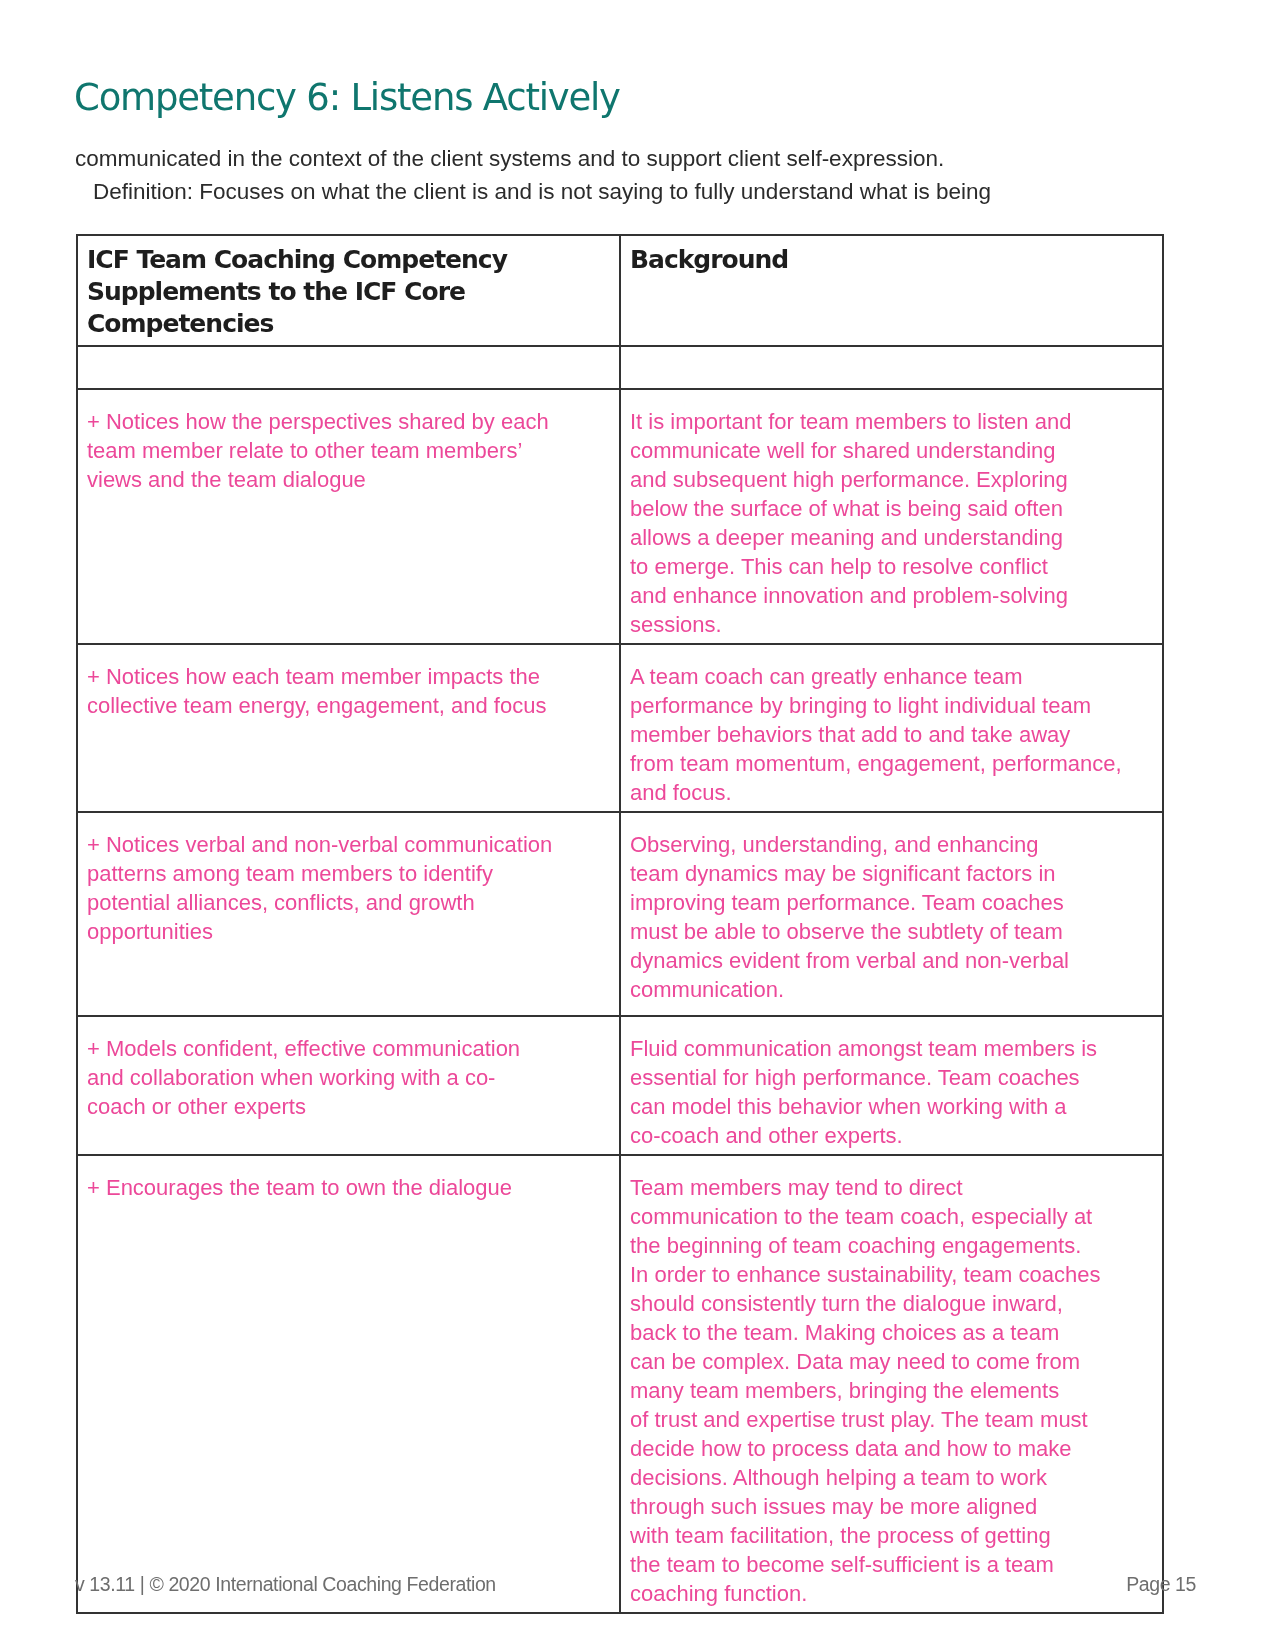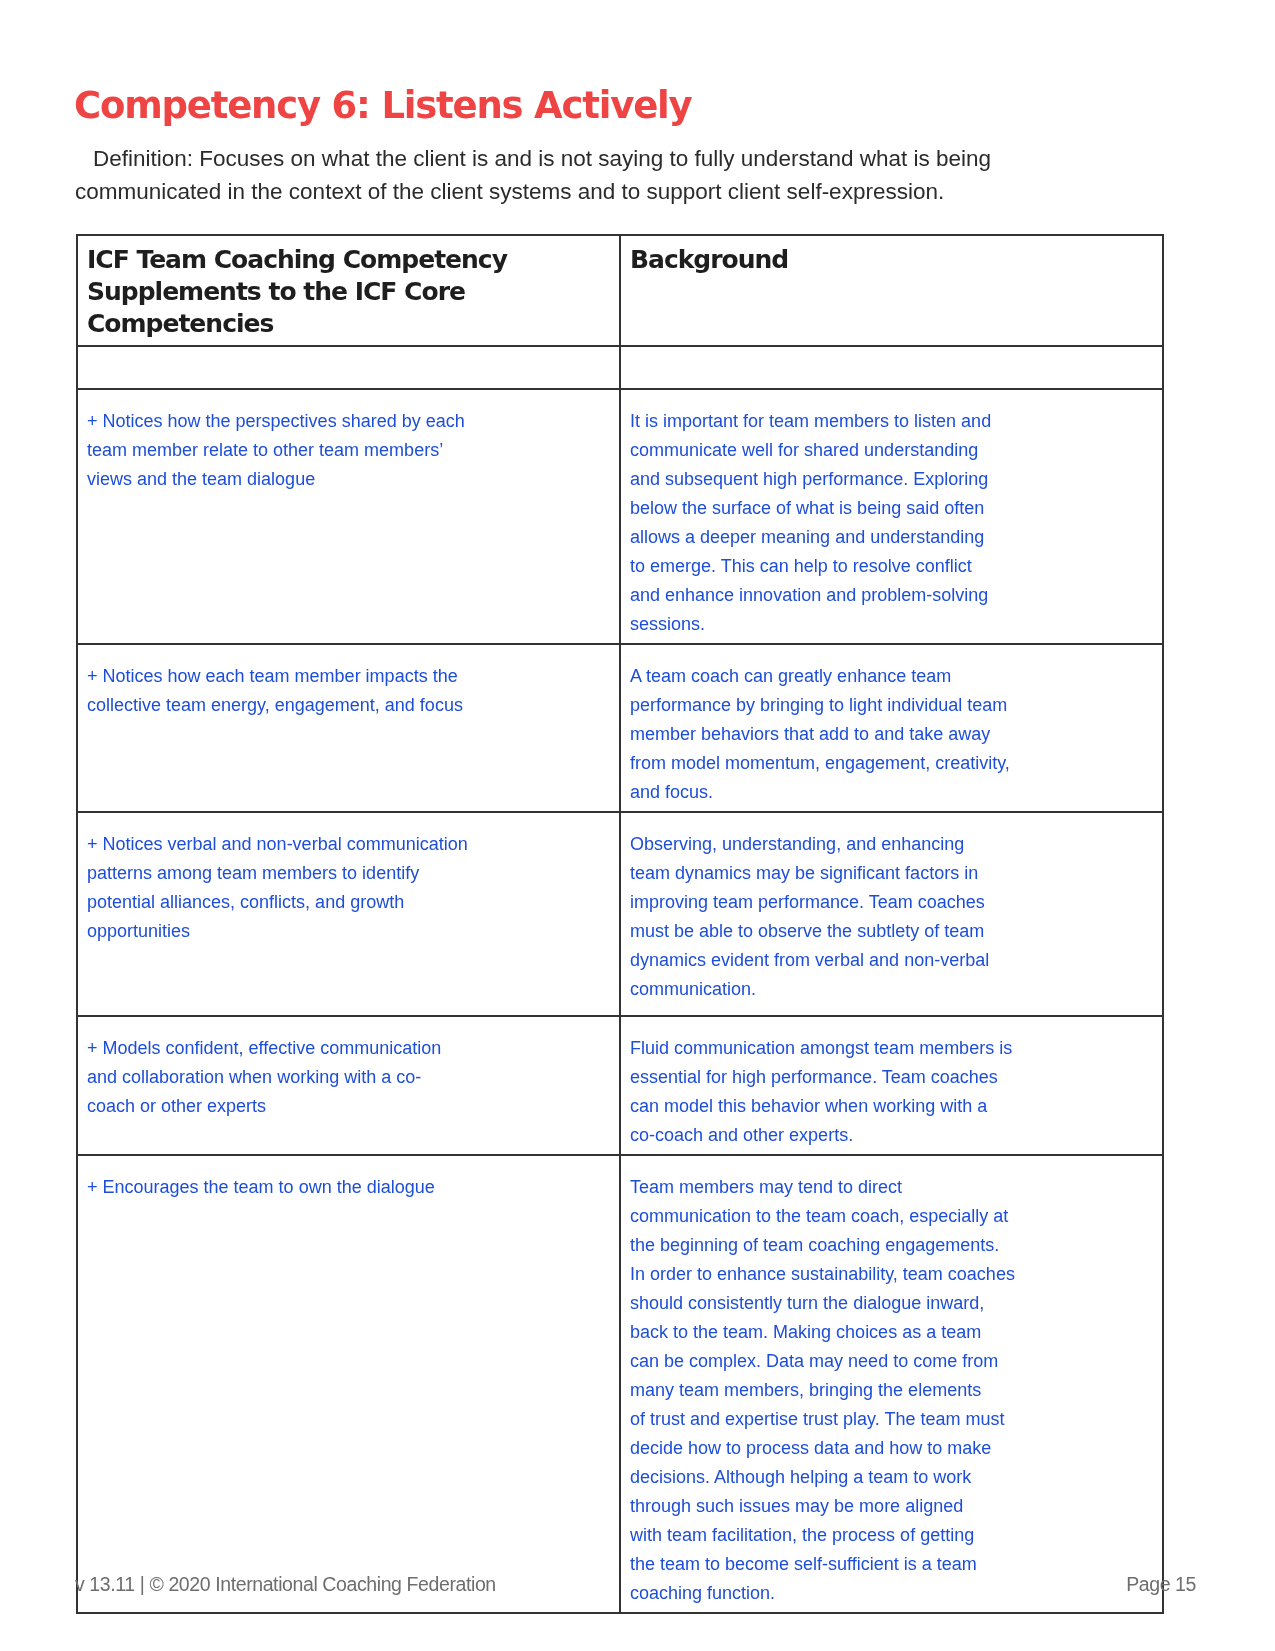--- a/index.html
+++ b/index.html
@@ -1,55 +1,55 @@
 <!DOCTYPE html>
 <html><head>
 <meta charset="utf-8">
 <style>
   html, body { margin: 0; padding: 0; background: #ffffff; }
   body { width: 1275px; height: 1651px; position: relative; overflow: hidden;
          font-family: "Liberation Sans", "DejaVu Sans", sans-serif; color: #2a2a2a; }
-  .title { position: absolute; left: 74px; top: 84px; margin: 0;
-           font-family: "DejaVu Sans", sans-serif; font-weight: bold;
-           font-size: 37px; letter-spacing: -1.2px; color: #ef4444; }
+  .title { position: absolute; left: 74px; top: 76px; margin: 0;
+           font-family: "DejaVu Sans", sans-serif; font-weight: normal;
+           font-size: 37px; letter-spacing: -1.2px; color: #0f766e; }
   .definition { position: absolute; left: 75px; top: 142px; width: 1100px;
                 font-size: 22.5px; line-height: 33px; color: #2b2b2b; }
   .definition .line { display: block; white-space: nowrap; }
   .definition .line.first { padding-left: 18px; }
   table.comp { position: absolute; left: 76px; top: 234px; width: 1086px;
                border-collapse: collapse; table-layout: fixed; }
   table.comp td, table.comp th { border: 2px solid #333; vertical-align: top; text-align: left;
                padding: 17px 9px 4px 9px; }
   table.comp col.c1 { width: 543px; }
   table.comp col.c2 { width: 543px; }
   th { font-family: "DejaVu Sans", sans-serif; font-weight: bold; font-size: 25px;
        line-height: 32px; letter-spacing: -1px; color: #1e1e1e; padding-top: 8px !important; }
   th .line { display: block; white-space: nowrap; }
   tr.head { height: 111px; }
   tr.blank { height: 43px; }
-  td { font-size: 18px; line-height: 29px; color: #1d4ed8; }
+  td { font-size: 22px; line-height: 29px; color: #ec4899; }
   td .line { display: block; white-space: nowrap; }
   tr.r1 { height: 246px; }
   tr.r2 { height: 154px; }
   tr.r3 { height: 204px; }
   tr.r4 { height: 125px; }
   tr.r5 { height: 453px; margin-top: 14px; }
   .footer-left { position: absolute; left: 75px; top: 1573px; font-size: 19.5px; color: #6e6e6e;
                  letter-spacing: -0.4px; }
   .footer-right { position: absolute; right: 79px; top: 1573px; font-size: 19.5px; color: #6e6e6e;
                   letter-spacing: -0.4px; }
 </style>
 </head>
 <body>
 
 <h1 class="title">Competency 6: Listens Actively</h1>
 
 <div class="definition">
+  <span class="line">communicated in the context of the client systems and to support client self-expression.</span>
   <span class="line first">Definition: Focuses on what the client is and is not saying to fully understand what is being</span>
-  <span class="line">communicated in the context of the client systems and to support client self-expression.</span>
 </div>
 
 <table class="comp">
   <colgroup>
       <col class="c1">
       <col class="c2">
     </colgroup>
   <tbody>
       <tr class="head">
     <th>
@@ -86,21 +86,21 @@
 
   <tr class="r2">
     <td>
       <span class="line">+ Notices how each team member impacts the</span>
       <span class="line">collective team energy, engagement, and focus</span>
     </td>
     <td>
       <span class="line">A team coach can greatly enhance team</span>
       <span class="line">performance by bringing to light individual team</span>
       <span class="line">member behaviors that add to and take away</span>
-      <span class="line">from model momentum, engagement, creativity,</span>
+      <span class="line">from team momentum, engagement, performance,</span>
       <span class="line">and focus.</span>
     </td>
   </tr>
 
   <tr class="r3">
     <td>
       <span class="line">+ Notices verbal and non-verbal communication</span>
       <span class="line">patterns among team members to identify</span>
       <span class="line">potential alliances, conflicts, and growth</span>
       <span class="line">opportunities</span>

